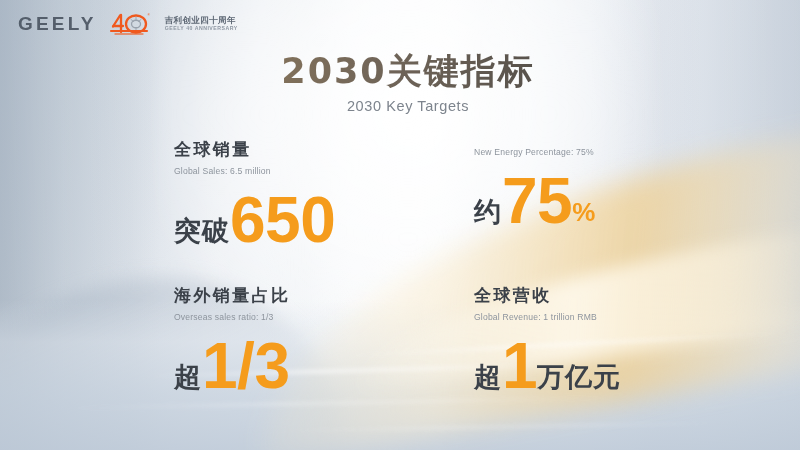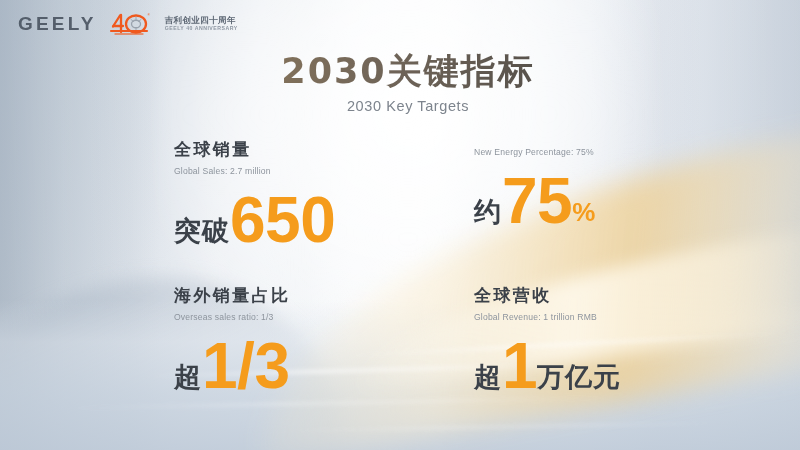--- a/index.html
+++ b/index.html
@@ -369,21 +369,21 @@
 
   <div class="title-block">
     <div class="title-cn">2030关键指标</div>
     <div class="title-en">2030 Key Targets</div>
   </div>
 
   <div class="metrics">
 
     <div class="metric">
       <div class="metric-label">全球销量</div>
-      <div class="metric-sub">Global Sales: 2.7 million</div>
+      <div class="metric-sub">Global Sales: 6.5 million</div>
       <div class="metric-value">
         <span class="v-pre">突破</span>
         <span class="v-big">650</span>
       </div>
     </div>
 
     <div class="metric">
       <div class="metric-sub">New Energy Percentage: 75%</div>
       <div class="metric-value">
         <span class="v-pre">约</span>

